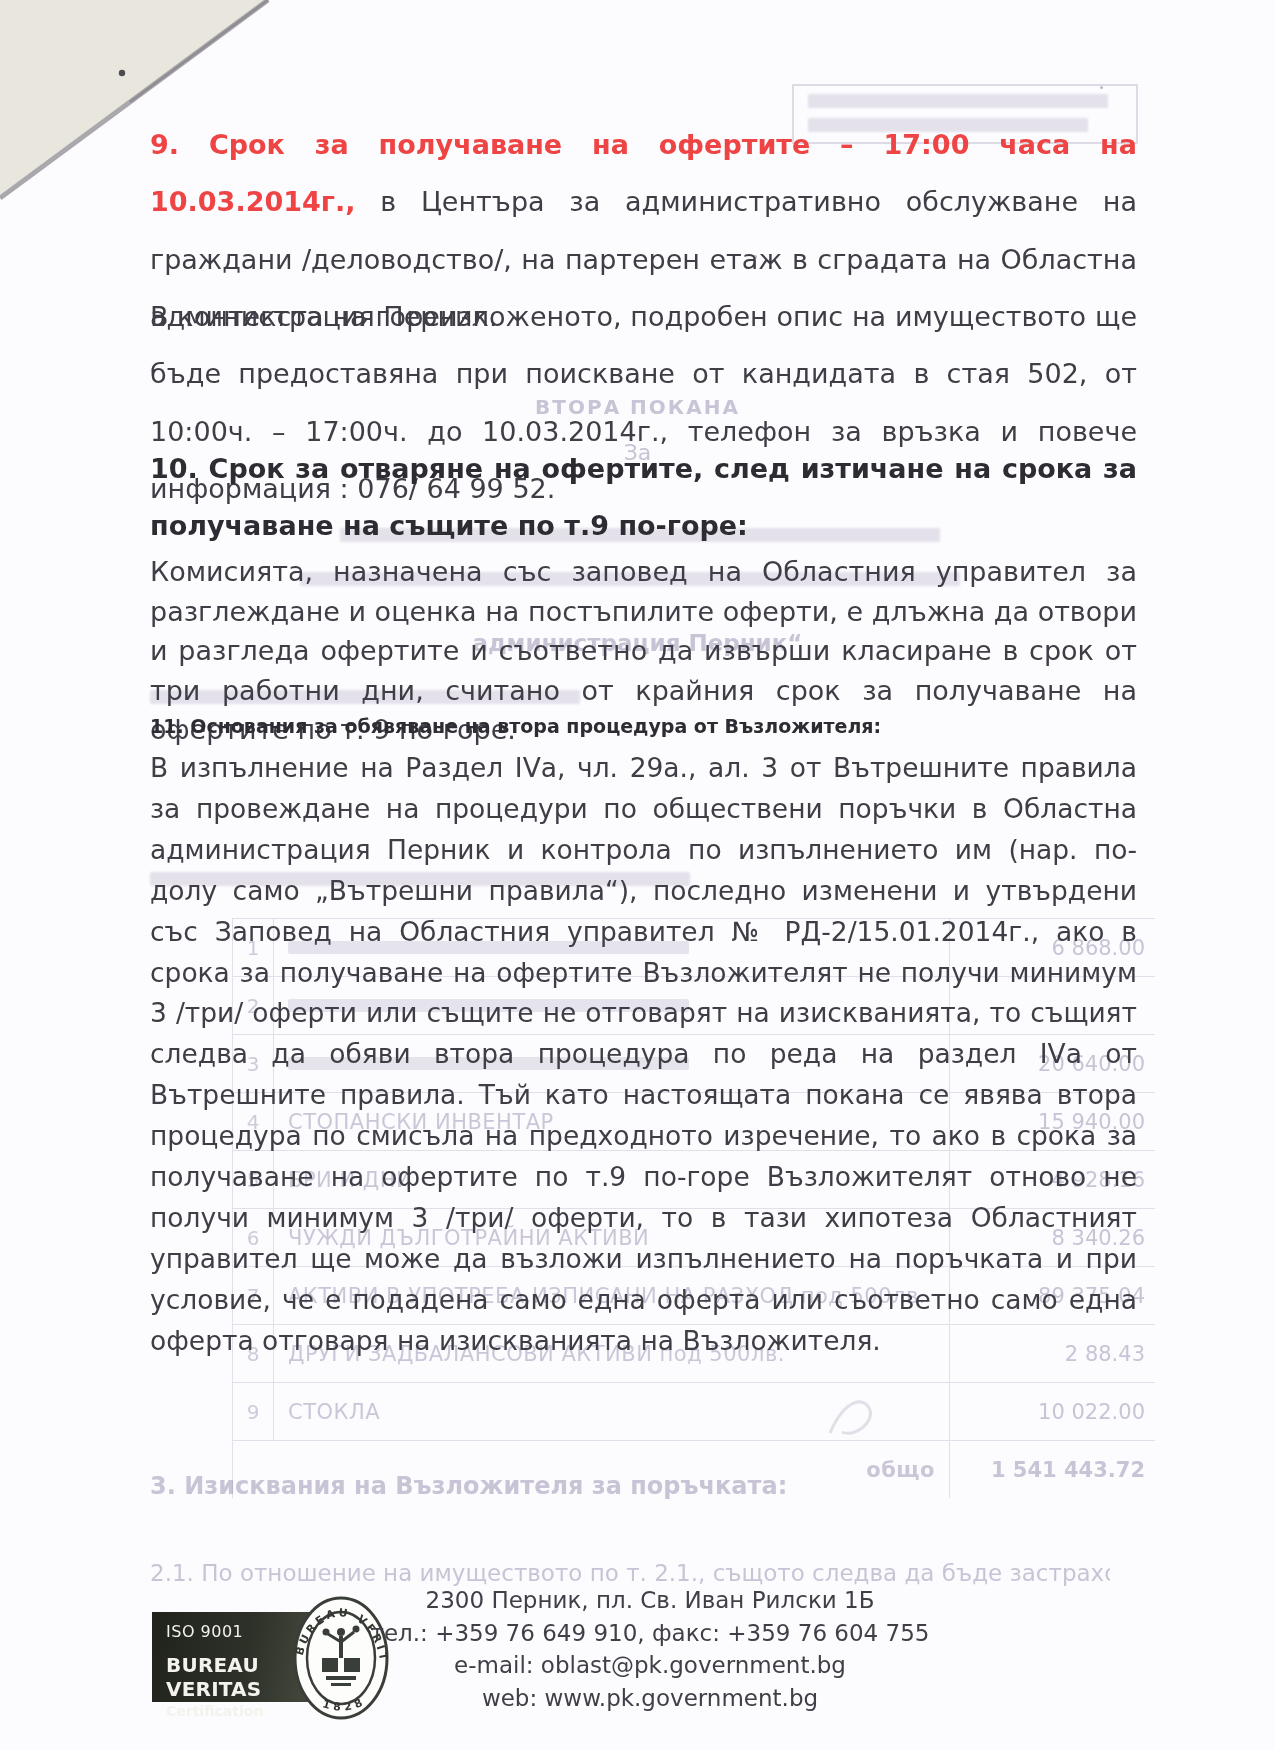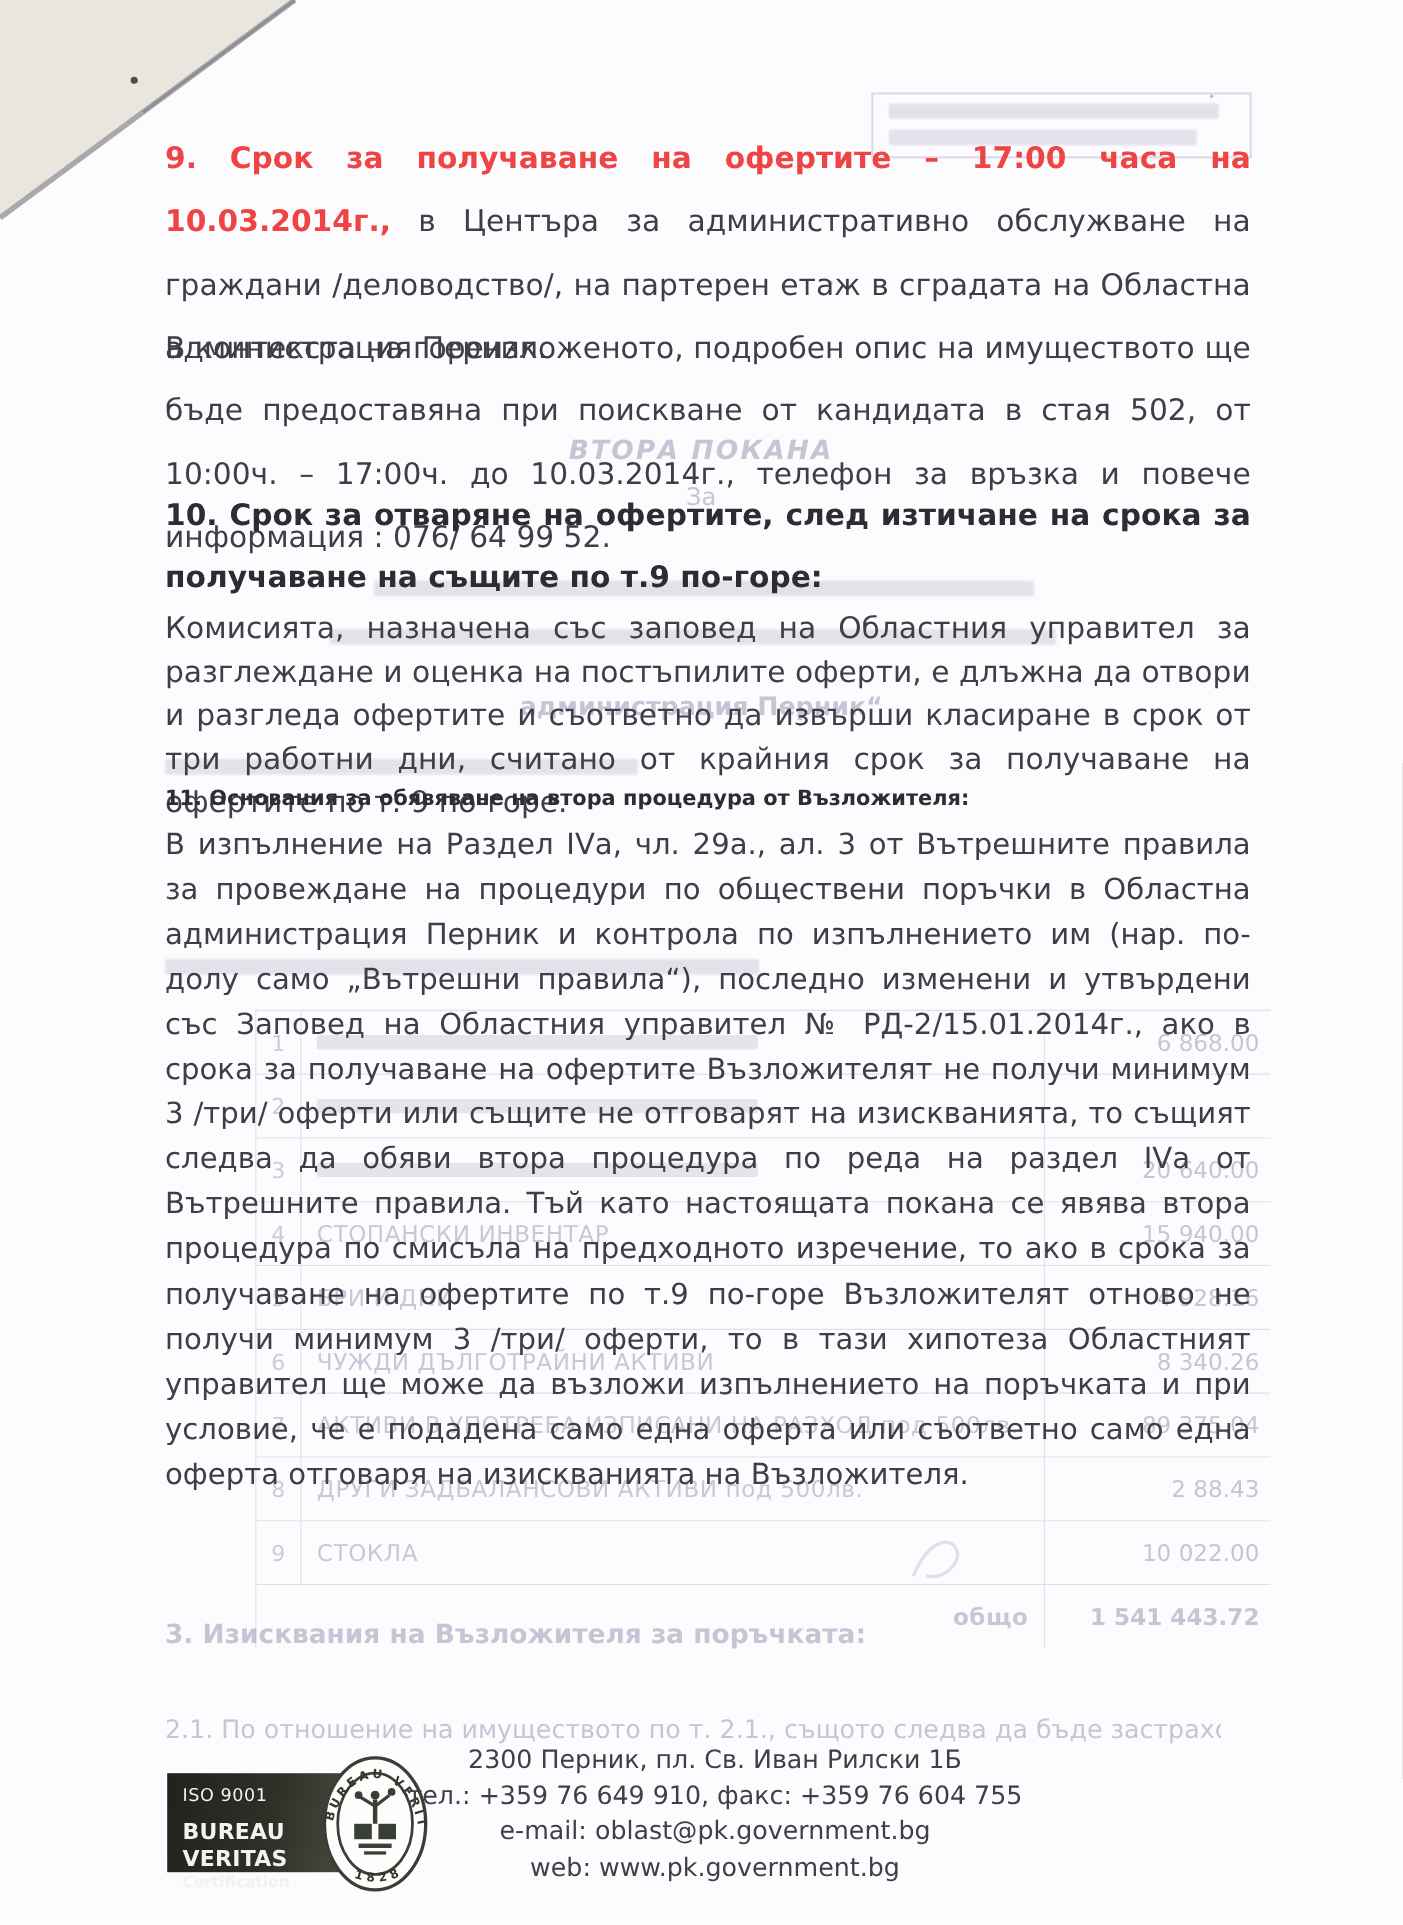--- a/index.html
+++ b/index.html
@@ -74,21 +74,21 @@
     <circle cx="122" cy="73" r="3.2" fill="#4c4b52"></circle>
   </svg>
   <div class="speck" style="left:753px;top:255px;width:4px;height:4px;"></div>
   <div class="speck" style="left:1100px;top:86px;width:3px;height:3px;"></div>
 
   <div class="bleed-box" style="left:792px;top:84px;width:342px;height:56px;">
     <div class="bleed-bar" style="left:14px;top:8px;width:300px;"></div>
     <div class="bleed-bar" style="left:14px;top:32px;width:280px;"></div>
   </div>
 
-  <div class="bleed bleed-center" style="top:395px;font-size:24px;font-weight:700;letter-spacing:2px;font-style:italic;">ВТОРА ПОКАНА</div>
+  <div class="bleed bleed-center" style="top:395px;font-size:20px;font-weight:700;letter-spacing:2px;">ВТОРА ПОКАНА</div>
   <div class="bleed bleed-center" style="top:440px;font-size:22px;">За</div>
 
   <div class="bleed-bar" style="left:340px;top:528px;width:600px;"></div>
   <div class="bleed-bar" style="left:300px;top:572px;width:660px;"></div>
   <div class="bleed bleed-center" style="top:630px;font-size:23px;font-weight:700;">администрация Перник“</div>
   <div class="bleed-bar" style="left:150px;top:690px;width:430px;"></div>
   <div class="bleed-bar" style="left:150px;top:872px;width:540px;"></div>
 
   <div class="bleed-table">
     <div class="bleed-row">

